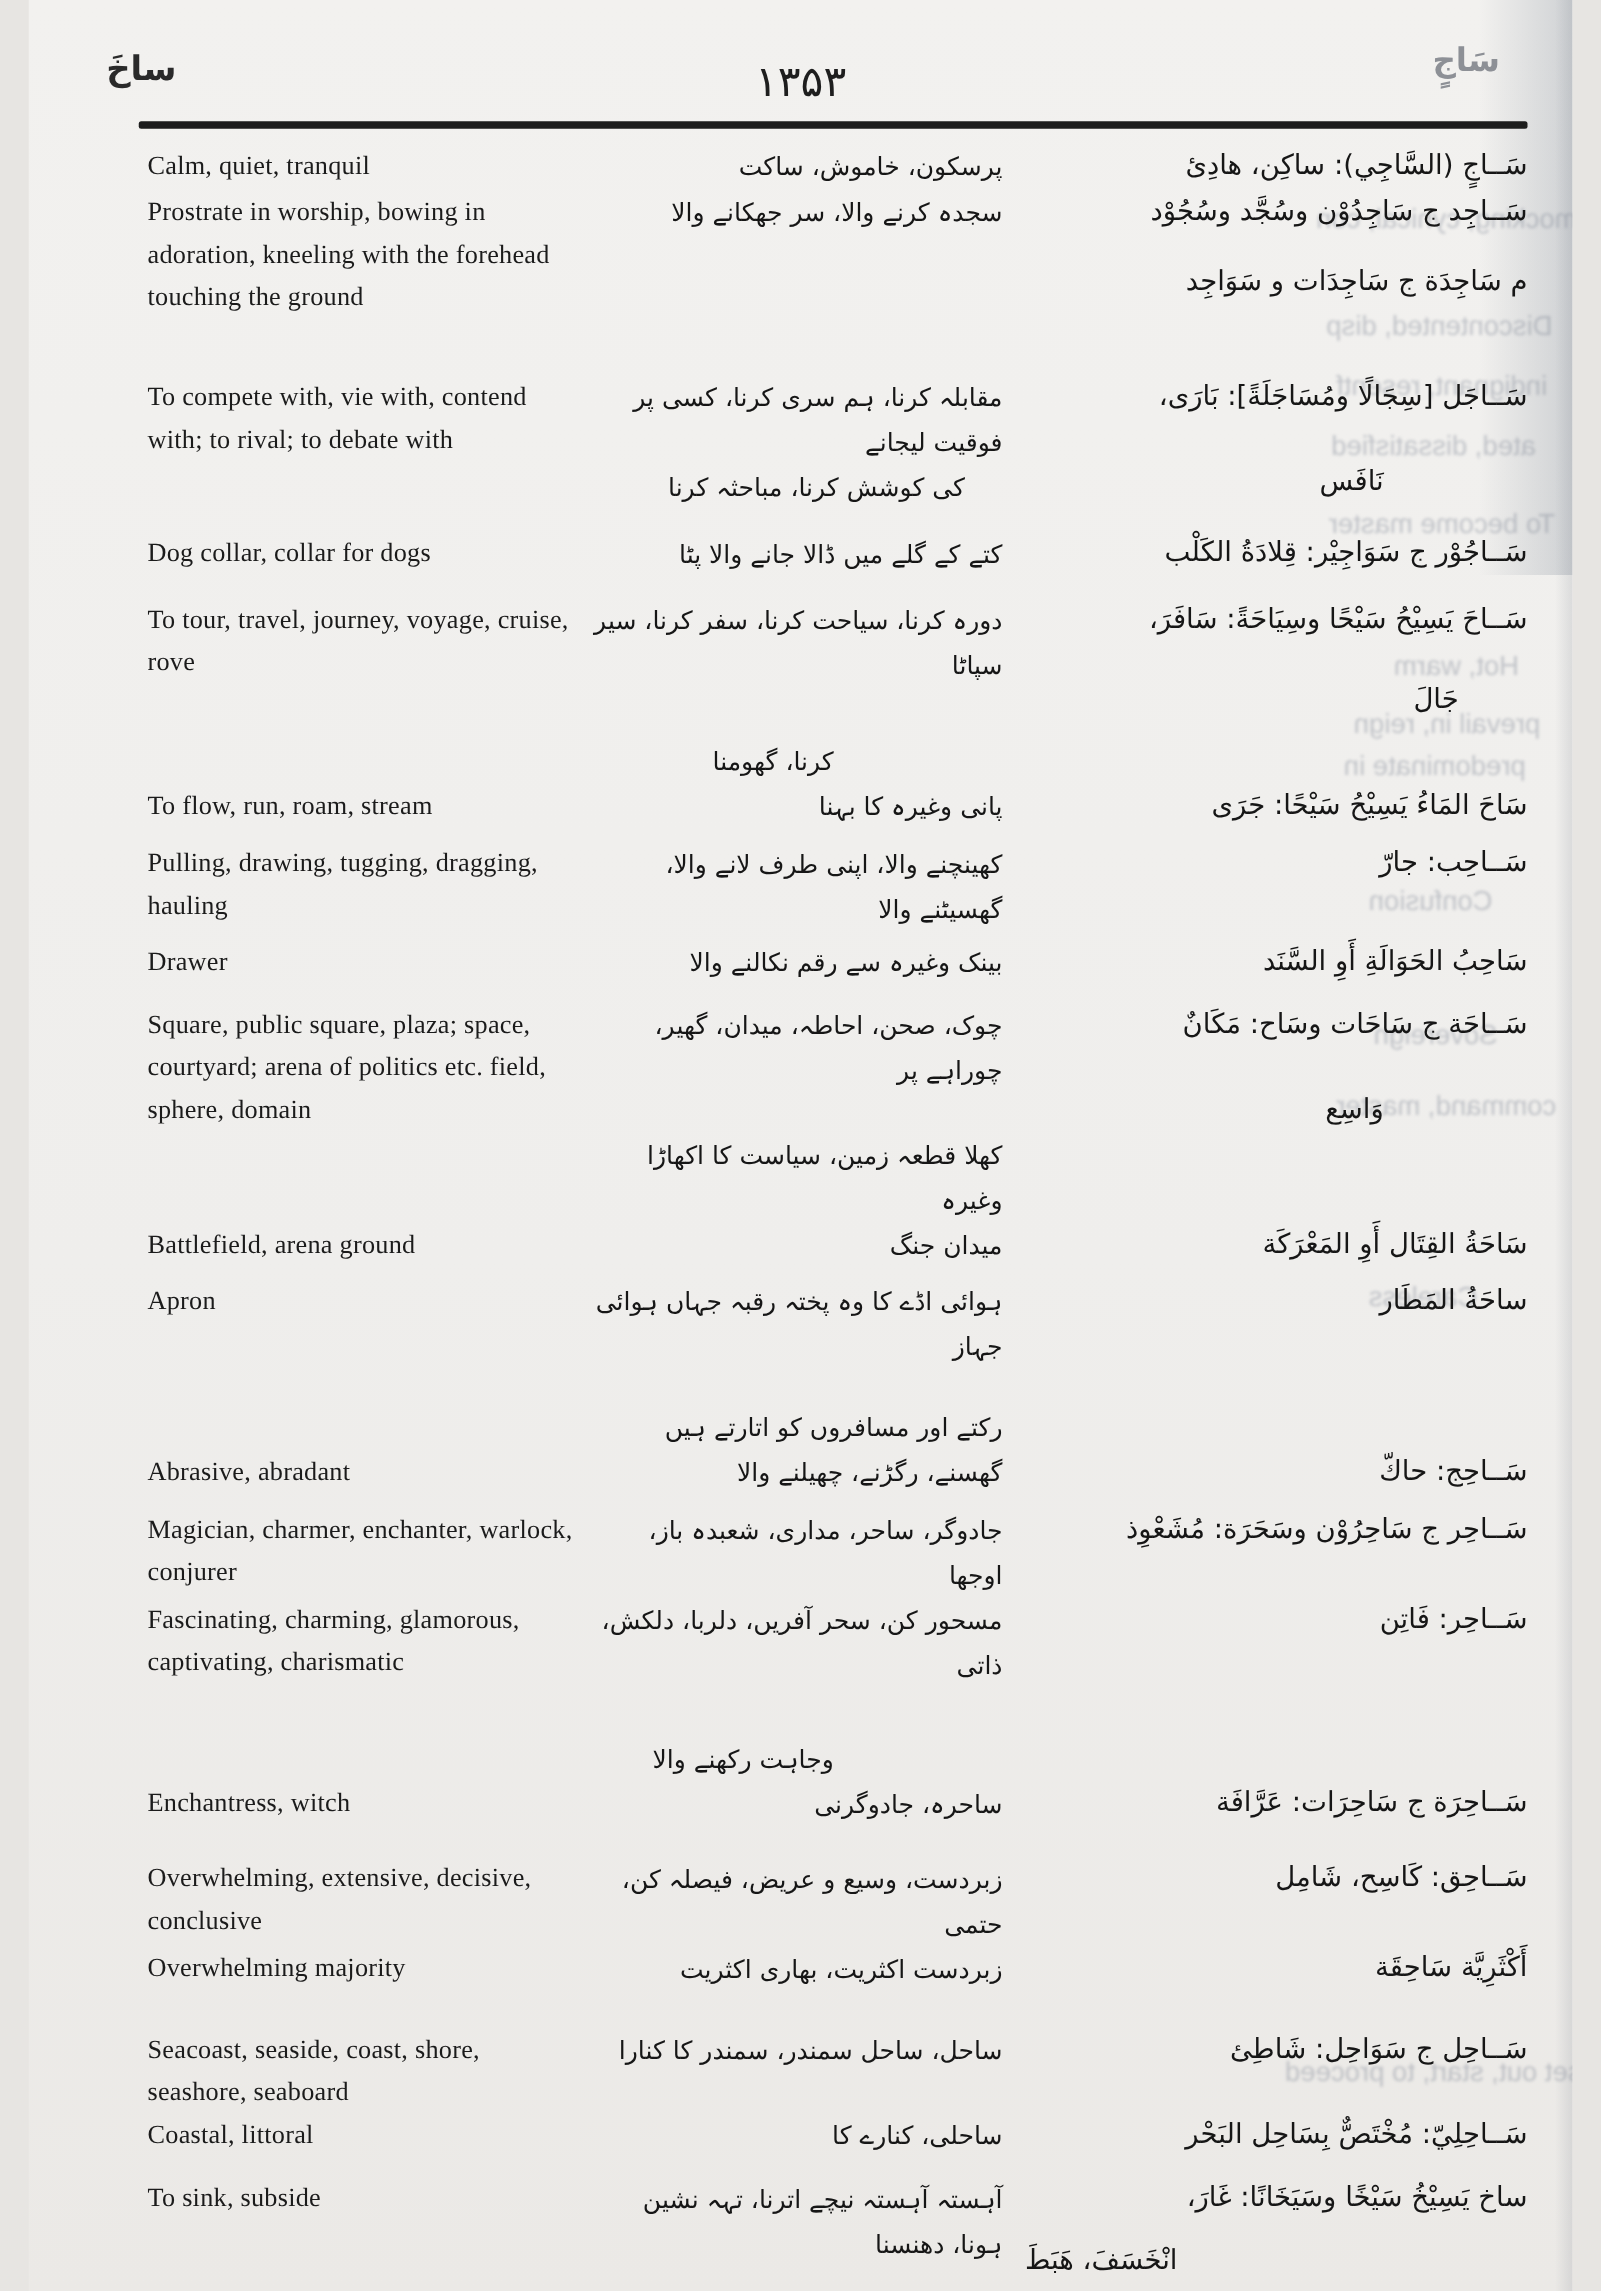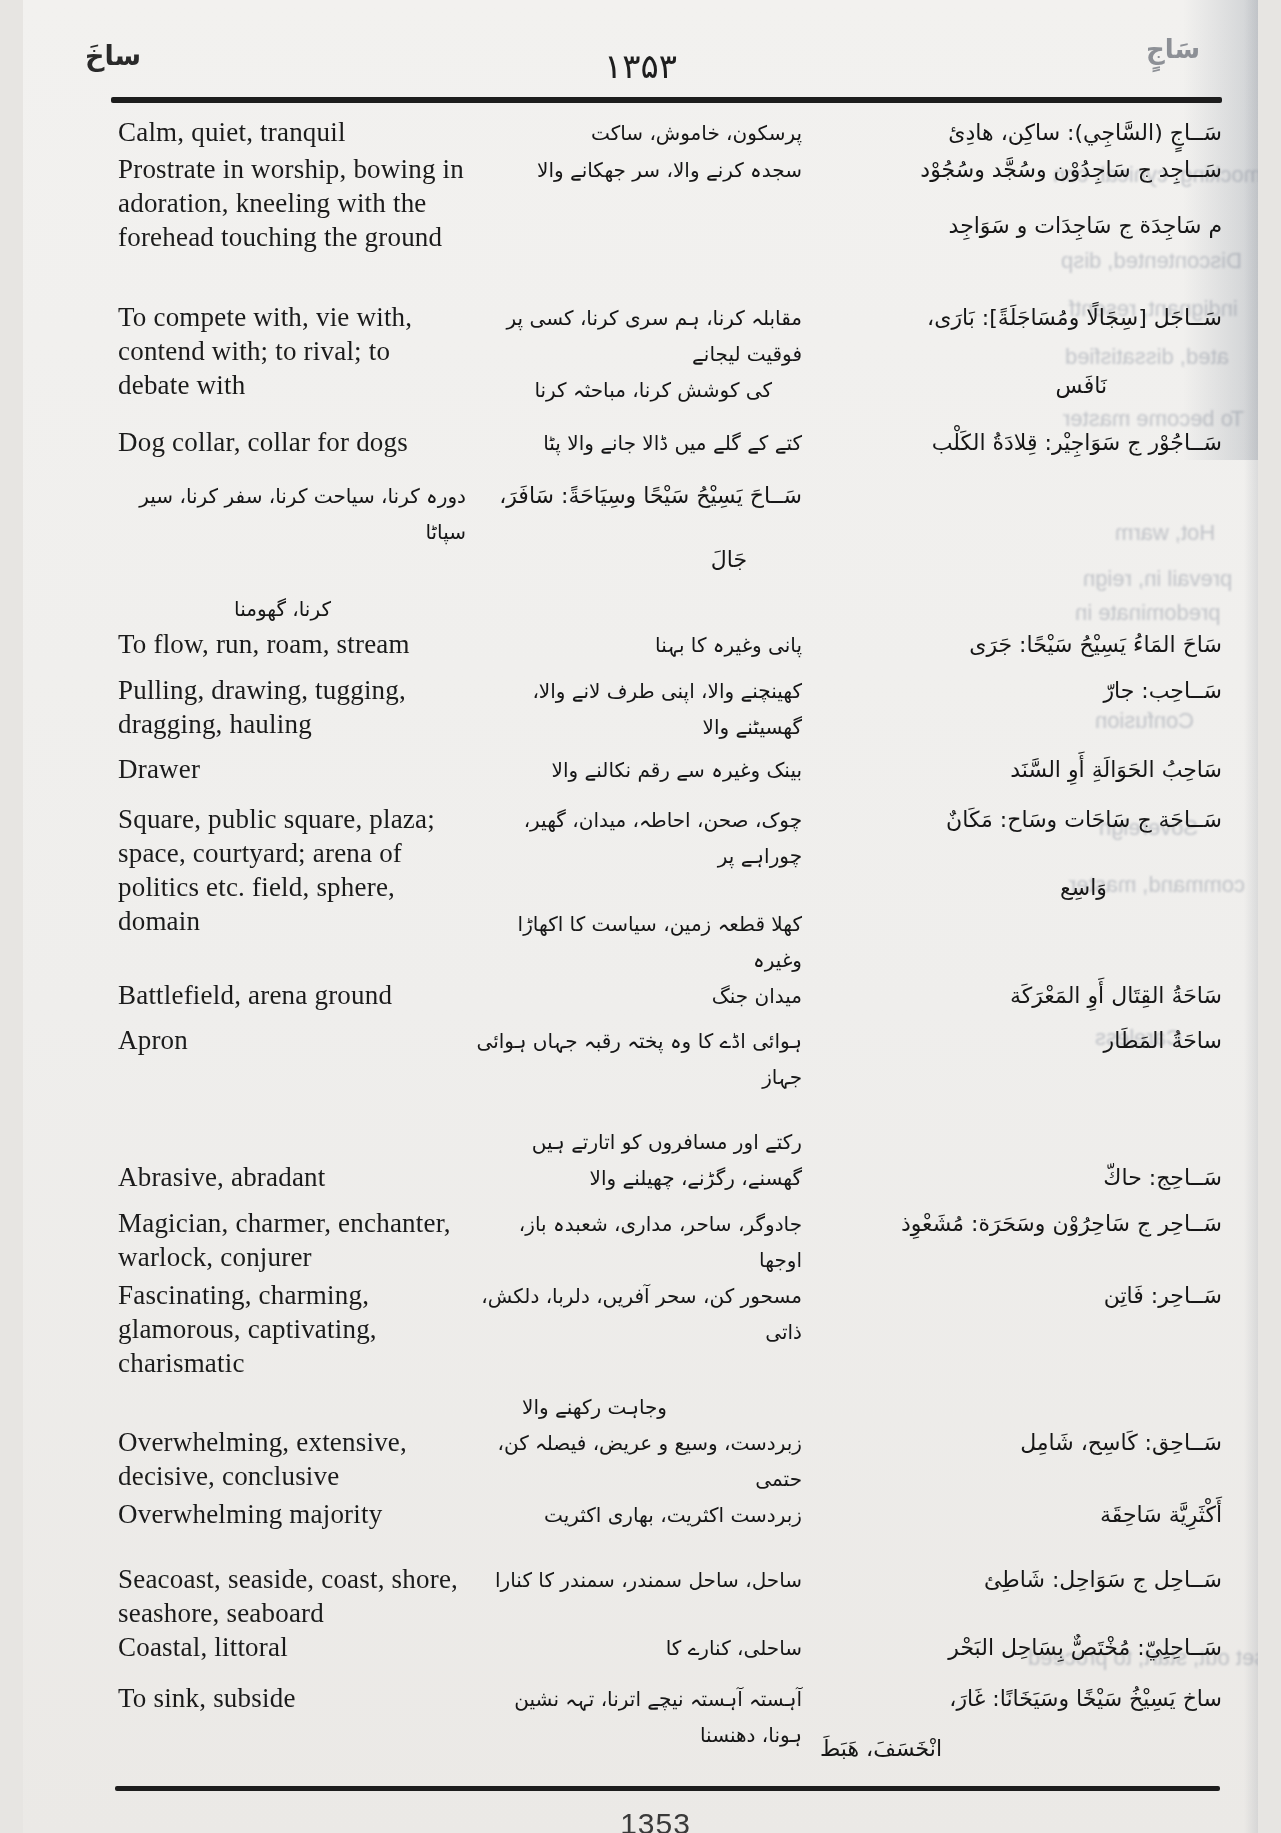--- a/index.html
+++ b/index.html
@@ -66,21 +66,21 @@
   main#entries{display:block;position:relative;z-index:1;margin-top:12px;}
   section.entry{
     display:grid;
     grid-template-columns:348px 1fr 412px;
     column-gap:8px;
     padding:0 36px 0 95px;
     align-items:start;
   }
   .en{
     font-family:"Liberation Serif",serif;
-    font-size:27px;line-height:34px;color:#1b1b1b;
+    font-size:21px;line-height:34px;color:#1b1b1b;
     letter-spacing:.2px;
   }
   .ur,.ar{direction:rtl;text-align:right;color:#161616;}
   .ur-line{
     font-family:"DejaVu Sans",sans-serif;
     font-size:20px;line-height:36px;
   }
   .ar-line{
     font-family:"DejaVu Sans",sans-serif;
     font-weight:normal;
@@ -165,20 +165,21 @@
       <div class="en">Dog collar, collar for dogs</div>
       <div class="ur">
           <div class="ur-line">کتے کے گلے میں ڈالا جانے والا پٹا</div>
         </div>
       <div class="ar">
           <div class="ar-line">سَــاجُوْر ج سَوَاجِيْر: قِلادَةُ الكَلْب</div>
         </div>
     </section>
 
     <section class="entry" style="min-height: 119px;">
+      <div class="en">To tour, travel, journey, voyage, cruise, rove</div>
       <div class="ur">
           <div class="ur-line">دورہ کرنا، سیاحت کرنا، سفر کرنا، سیر سپاٹا</div>
           <div class="ur-line" style="margin-top: 41px; padding-right: 135px;">کرنا، گھومنا</div>
         </div>
       <div class="ar">
           <div class="ar-line">سَــاحَ يَسِيْحُ سَيْحًا وسِيَاحَةً: سَافَرَ،</div>
           <div class="ar-line" style="margin-top: 28px; padding-right: 55px;">جَالَ</div>
         </div>
     </section>
 
@@ -269,20 +270,29 @@
       <div class="en">Fascinating, charming, glamorous, captivating, charismatic</div>
       <div class="ur">
           <div class="ur-line">مسحور کن، سحر آفریں، دلربا، دلکش، ذاتی</div>
           <div class="ur-line" style="margin-top: 39px; padding-right: 135px;">وجاہت رکھنے والا</div>
         </div>
       <div class="ar">
           <div class="ar-line">سَــاحِر: فَاتِن</div>
         </div>
     </section>
 
+    <section class="entry" style="min-height: 60px;">
+      <div class="en">Enchantress, witch</div>
+      <div class="ur">
+          <div class="ur-line">ساحرہ، جادوگرنی</div>
+        </div>
+      <div class="ar">
+          <div class="ar-line">سَــاحِرَة ج سَاحِرَات: عَرَّافَة</div>
+        </div>
+    </section>
 
     <section class="entry" style="min-height: 70px;">
       <div class="en">Overwhelming, extensive, decisive, conclusive</div>
       <div class="ur">
           <div class="ur-line">زبردست، وسیع و عریض، فیصلہ کن، حتمی</div>
         </div>
       <div class="ar">
           <div class="ar-line">سَــاحِق: كَاسِح، شَامِل</div>
         </div>
     </section>

